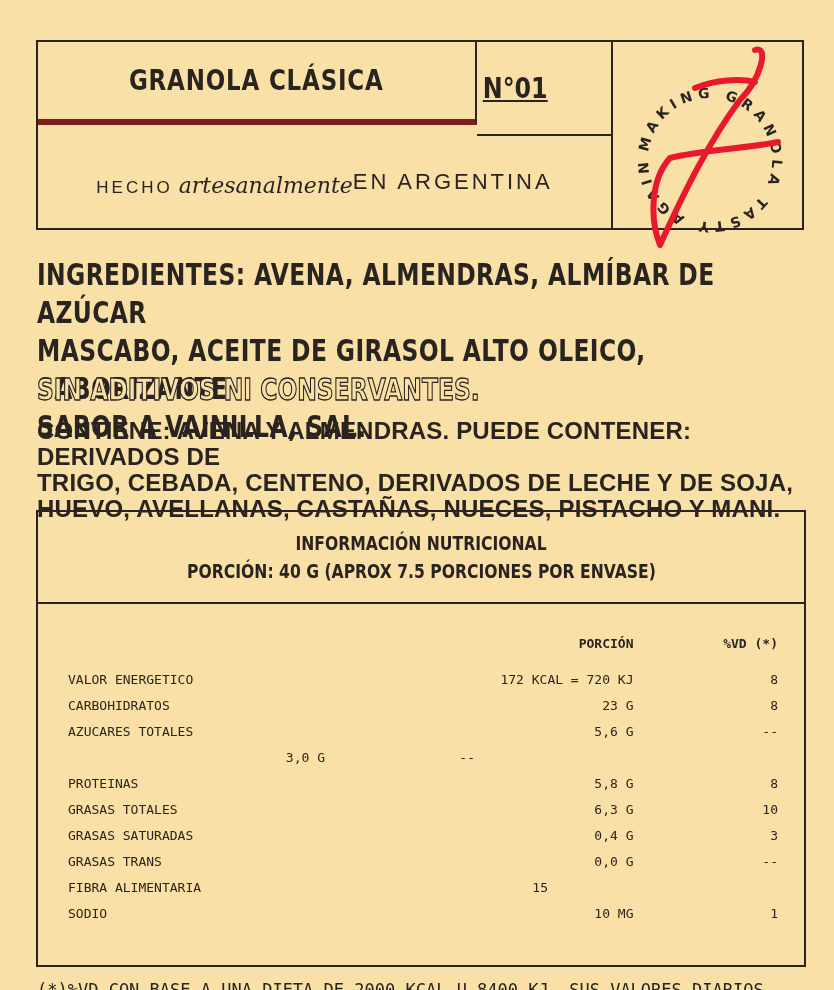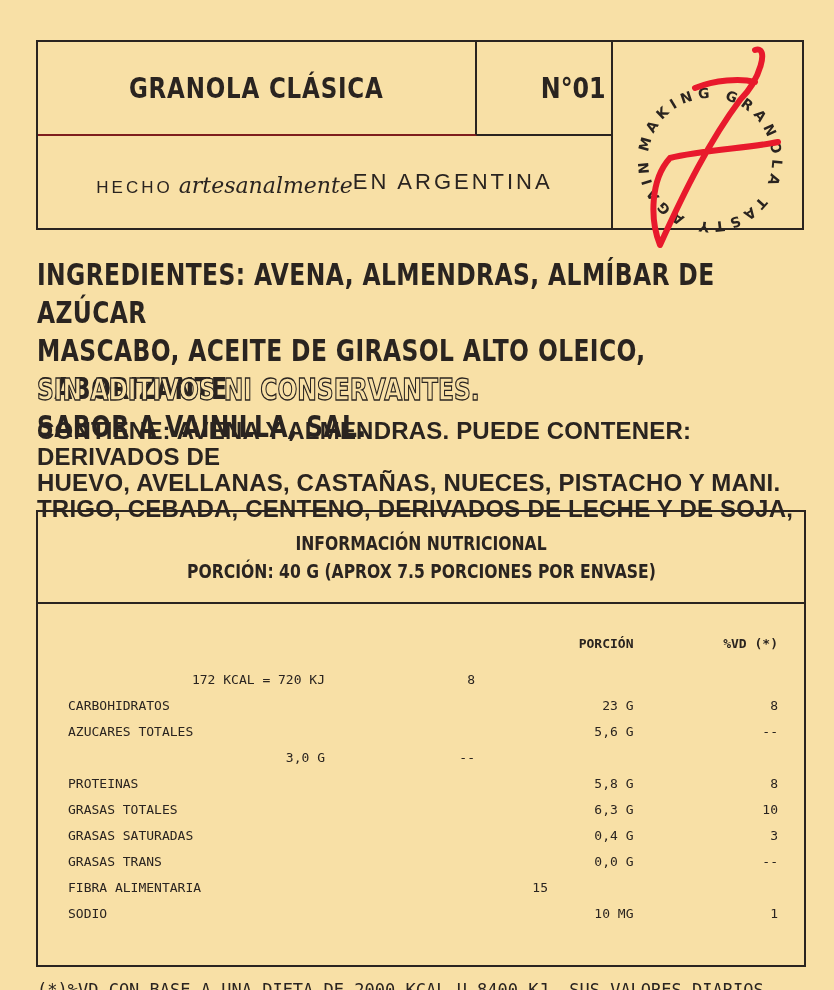--- a/index.html
+++ b/index.html
@@ -10,22 +10,22 @@
     font-family: "Liberation Sans", sans-serif;
     position: relative;
   }
   .frame {
     position: absolute; left: 36px; top: 40px;
     width: 768px; height: 190px;
     border: 2px solid #2a2420;
     box-sizing: border-box;
   }
   .cell { position: absolute; box-sizing: border-box; }
-  .cell-title { left: 0; top: 0; width: 439px; height: 94px; border-right: 2px solid #2a2420; border-bottom: 2px solid #7f1d1d; display:flex; align-items:center; justify-content:center; }
-  .cell-num { left: 439px; top: 0; width: 134px; height: 94px; border-bottom: 2px solid #2a2420; display:flex; align-items:center; justify-content:flex-end; }
+  .cell-title { left: 0; top: 0; width: 439px; height: 83px; border-right: 2px solid #2a2420; border-bottom: 6px solid #7f1d1d; display:flex; align-items:center; justify-content:center; }
+  .cell-num { left: 439px; top: 0; width: 134px; height: 94px; border-bottom: 2px solid #2a2420; display:flex; align-items:center; justify-content:flex-start;text-decoration:underline; }
   .cell-made { left: 0; top: 94px; width: 573px; height: 92px; display:flex; flex-direction:row; align-items:center; justify-content:center; }
   .cell-logo { left: 573px; top: 0; width: 191px; height: 186px; border-left: 2px solid #2a2420; }
   .title {
     font-family: "DejaVu Sans", sans-serif; font-weight: bold;
     font-size: 28px; letter-spacing: 1px; transform: scaleX(0.82);
     margin-top: 0px;
   }
   .num { font-family: "DejaVu Sans", sans-serif; font-weight: bold; font-size: 28px; transform: scaleX(0.85); }
   .made-line1 { font-size: 17px; letter-spacing: 3px; margin-top: 6px; display:flex; align-items:baseline; gap:6px; }
   .made-script { font-family: "DejaVu Serif", serif; font-style: italic; font-size: 22px; letter-spacing: 0; }
@@ -110,36 +110,37 @@
 
 <div class="ingredients">
   <div>INGREDIENTES: AVENA, ALMENDRAS, ALMÍBAR DE AZÚCAR</div>
   <div>MASCABO, ACEITE DE GIRASOL ALTO OLEICO, SABORIZANTE</div>
   <div>SABOR A VAINILLA, SAL.</div>
 </div>
 <div class="no-additives">SIN ADITIVOS NI CONSERVANTES.</div>
 
 <div class="contains">
   <div>CONTIENE: AVENA Y ALMENDRAS. PUEDE CONTENER: DERIVADOS DE</div>
+  <div>TRIGO, CEBADA, CENTENO, DERIVADOS DE LECHE Y DE SOJA,</div>
   <div>HUEVO, AVELLANAS, CASTAÑAS, NUECES, PISTACHO Y MANI.</div>
-  <div>TRIGO, CEBADA, CENTENO, DERIVADOS DE LECHE Y DE SOJA,</div>
 </div>
 
 <div class="nutri">
   <div class="nutri-head">
     <div class="nh-line">INFORMACIÓN NUTRICIONAL</div>
     <div class="nh-line">PORCIÓN: 40 G (APROX 7.5 PORCIONES POR ENVASE)</div>
   </div>
   <div class="nutri-table">
     <div class="ncols nhead-row">
       <span class="nc-name"></span>
       <span class="nc-portion">PORCIÓN</span>
       <span class="nc-vd">%VD (*)</span>
     </div>
     <div class="ncols">
+        <span class="nc-name">VALOR ENERGETICO</span>
         <span class="nc-portion">172 KCAL = 720 KJ</span>
         <span class="nc-vd">8</span>
       </div>
     <div class="ncols">
         <span class="nc-name">CARBOHIDRATOS</span>
         <span class="nc-portion">23 G</span>
         <span class="nc-vd">8</span>
       </div>
     <div class="ncols">
         <span class="nc-name">AZUCARES TOTALES</span>

